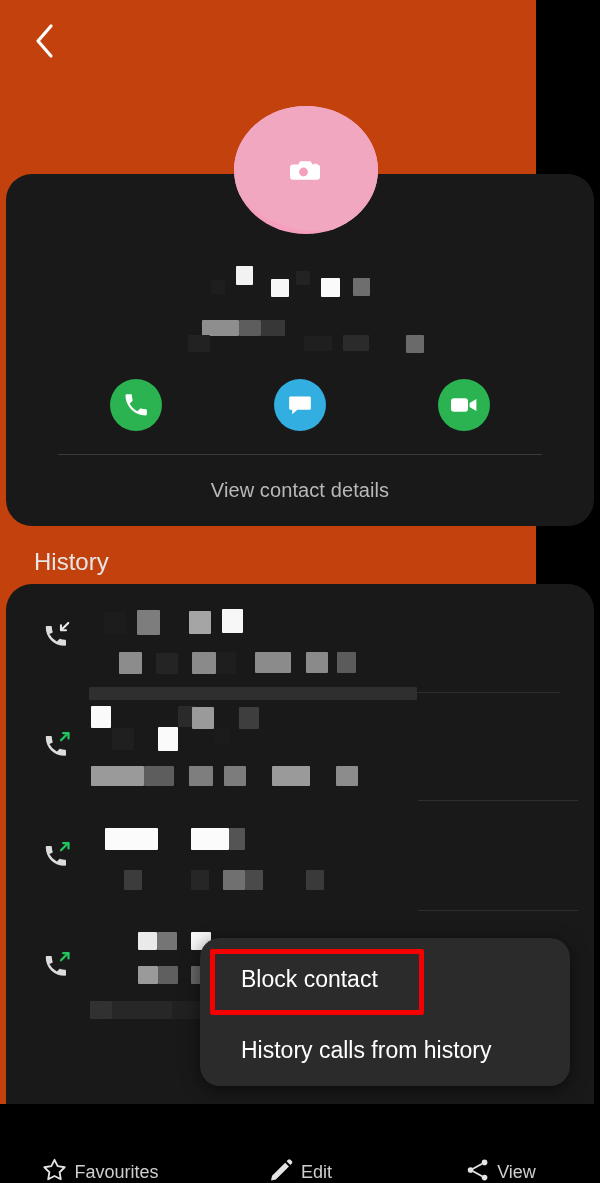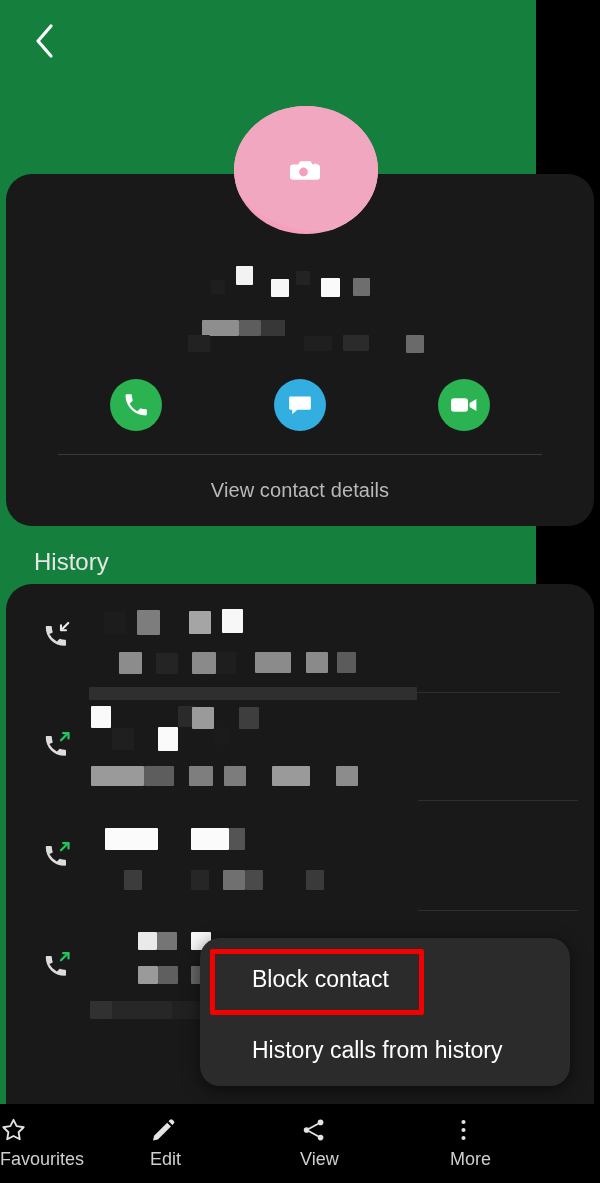--- a/index.html
+++ b/index.html
@@ -2,21 +2,21 @@
 <html><head>
 <meta charset="utf-8">
 <style>
   * { margin:0; padding:0; box-sizing:border-box; }
   html, body {
     width:600px; height:1183px;
     background:#000;
     font-family:"Liberation Sans", sans-serif;
     overflow:hidden;
   }
-  .screen { position:relative; width:536px; height:1183px; background:#15803d; }
+  .screen { position:relative; width:536px; height:1183px; background:#c2410c; }
 
   
   .topbar { position:absolute; top:0; left:0; width:600px; height:80px; }
   .back-btn {
     position:absolute; left:22px; top:18px;
     width:46px; height:46px;
     display:flex; align-items:center; justify-content:center;
     cursor:pointer;
   }
   .back-btn svg { display:block; }
@@ -97,43 +97,43 @@
   .popup {
     position:absolute; left:200px; top:938px;
     width:370px; height:148px;
     background:#2b2b2b; border-radius:20px;
     z-index:30;
     box-shadow:0 4px 18px rgba(0,0,0,.55);
   }
   .popup-item {
     position:absolute; left:0; width:100%;
     color:#fff; font-size:23px;
-    padding-left:52px;
+    padding-left:41px;
     display:flex; align-items:center;
     cursor:pointer;
     text-align:center;
   }
   .highlight-box {
     position:absolute; left:210px; top:949px;
     width:214px; height:66px;
     border:5px solid #f50000;
     border-radius:2px;
     z-index:31;
     pointer-events:none;
   }
 
   
   .bottomnav {
     position:absolute; left:0; bottom:0; width:600px; height:79px;
     background:#000;
     display:flex; z-index:40;
   }
   .nav-item {
-    flex:1; display:flex; flex-direction:column;
-    align-items:flex-start; justify-content:center; gap:6px;
+    flex:1; display:flex; flex-direction:row;
+    align-items:flex-end; justify-content:center; gap:6px;
     cursor:pointer;
   }
   .nav-item .lbl { color:#cfcfcf; font-size:18px; }
   .nav-ico { height:26px; display:flex; align-items:center; justify-content:center; }
 </style>
 </head>
 <body>
 
 <div class="screen">
 
@@ -333,26 +333,16 @@
           <circle cx="18.5" cy="5" r="2.6" fill="#e4e4e4"></circle>
           <circle cx="5.6" cy="12" r="2.6" fill="#e4e4e4"></circle>
           <circle cx="18.5" cy="19" r="2.6" fill="#e4e4e4"></circle>
           <line x1="7.8" y1="10.8" x2="16.3" y2="6.2" stroke="#e4e4e4" stroke-width="1.7"></line>
           <line x1="7.8" y1="13.2" x2="16.3" y2="17.8" stroke="#e4e4e4" stroke-width="1.7"></line>
         </svg>
       </span>
       <span class="lbl">View</span>
     </div>
 
-    <div class="nav-item">
-      <span class="nav-ico">
-        <svg width="27" height="26" viewBox="0 0 24 24">
-          <circle cx="12" cy="4.6" r="1.9" fill="#e4e4e4"></circle>
-          <circle cx="12" cy="12" r="1.9" fill="#e4e4e4"></circle>
-          <circle cx="12" cy="19.4" r="1.9" fill="#e4e4e4"></circle>
-        </svg>
-      </span>
-      <span class="lbl">More</span>
-    </div>
 
   </div>
 
 </div>
 
 </body></html>

